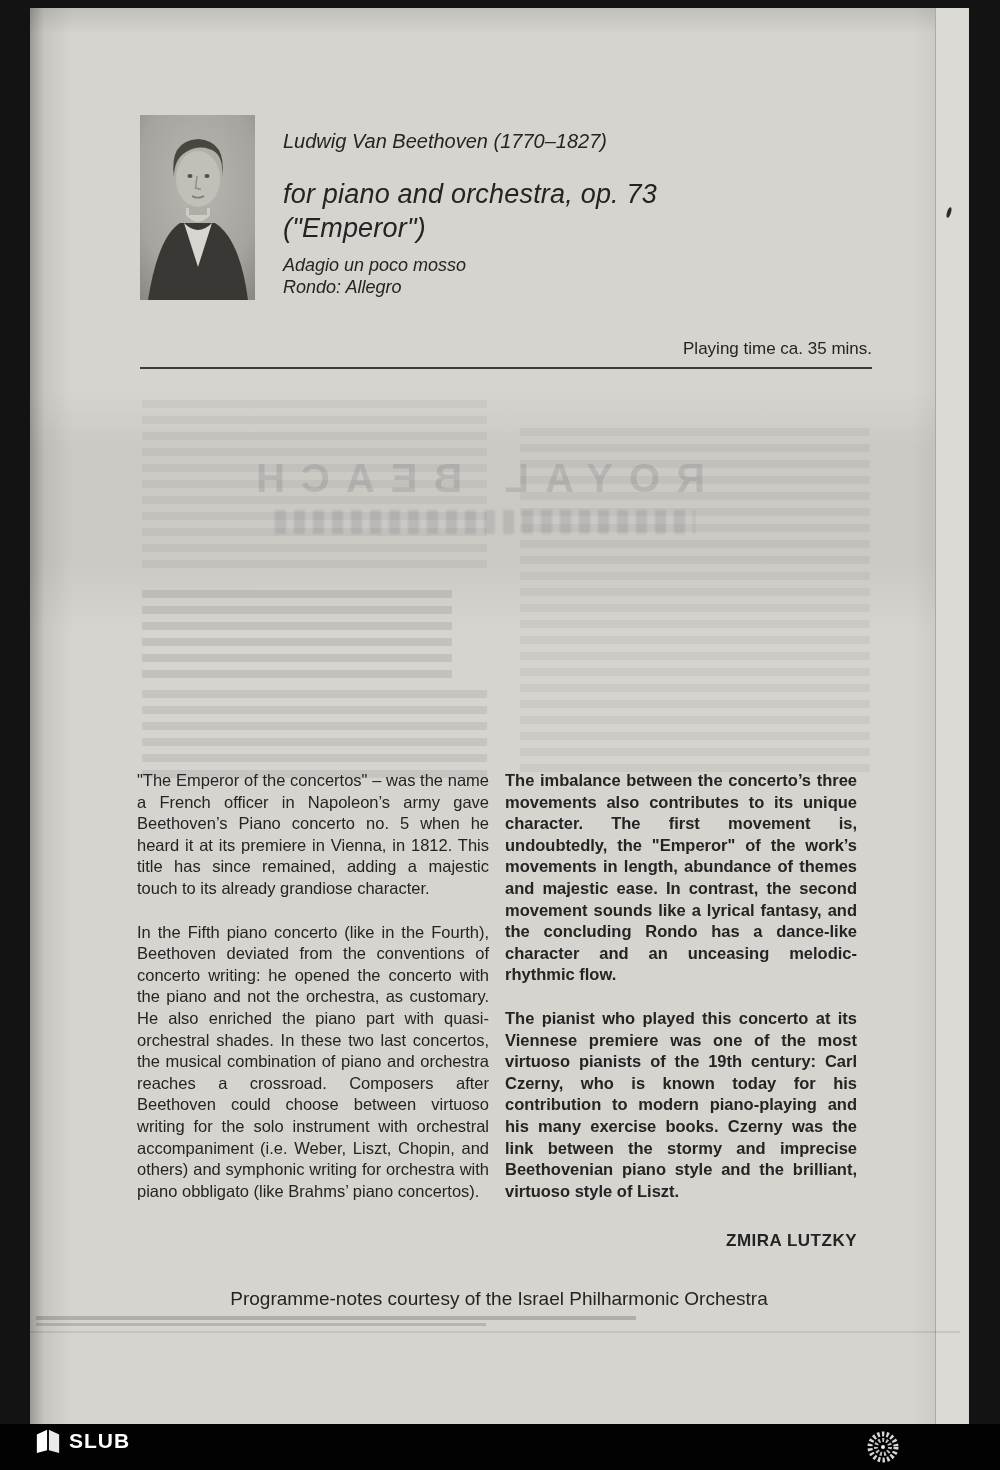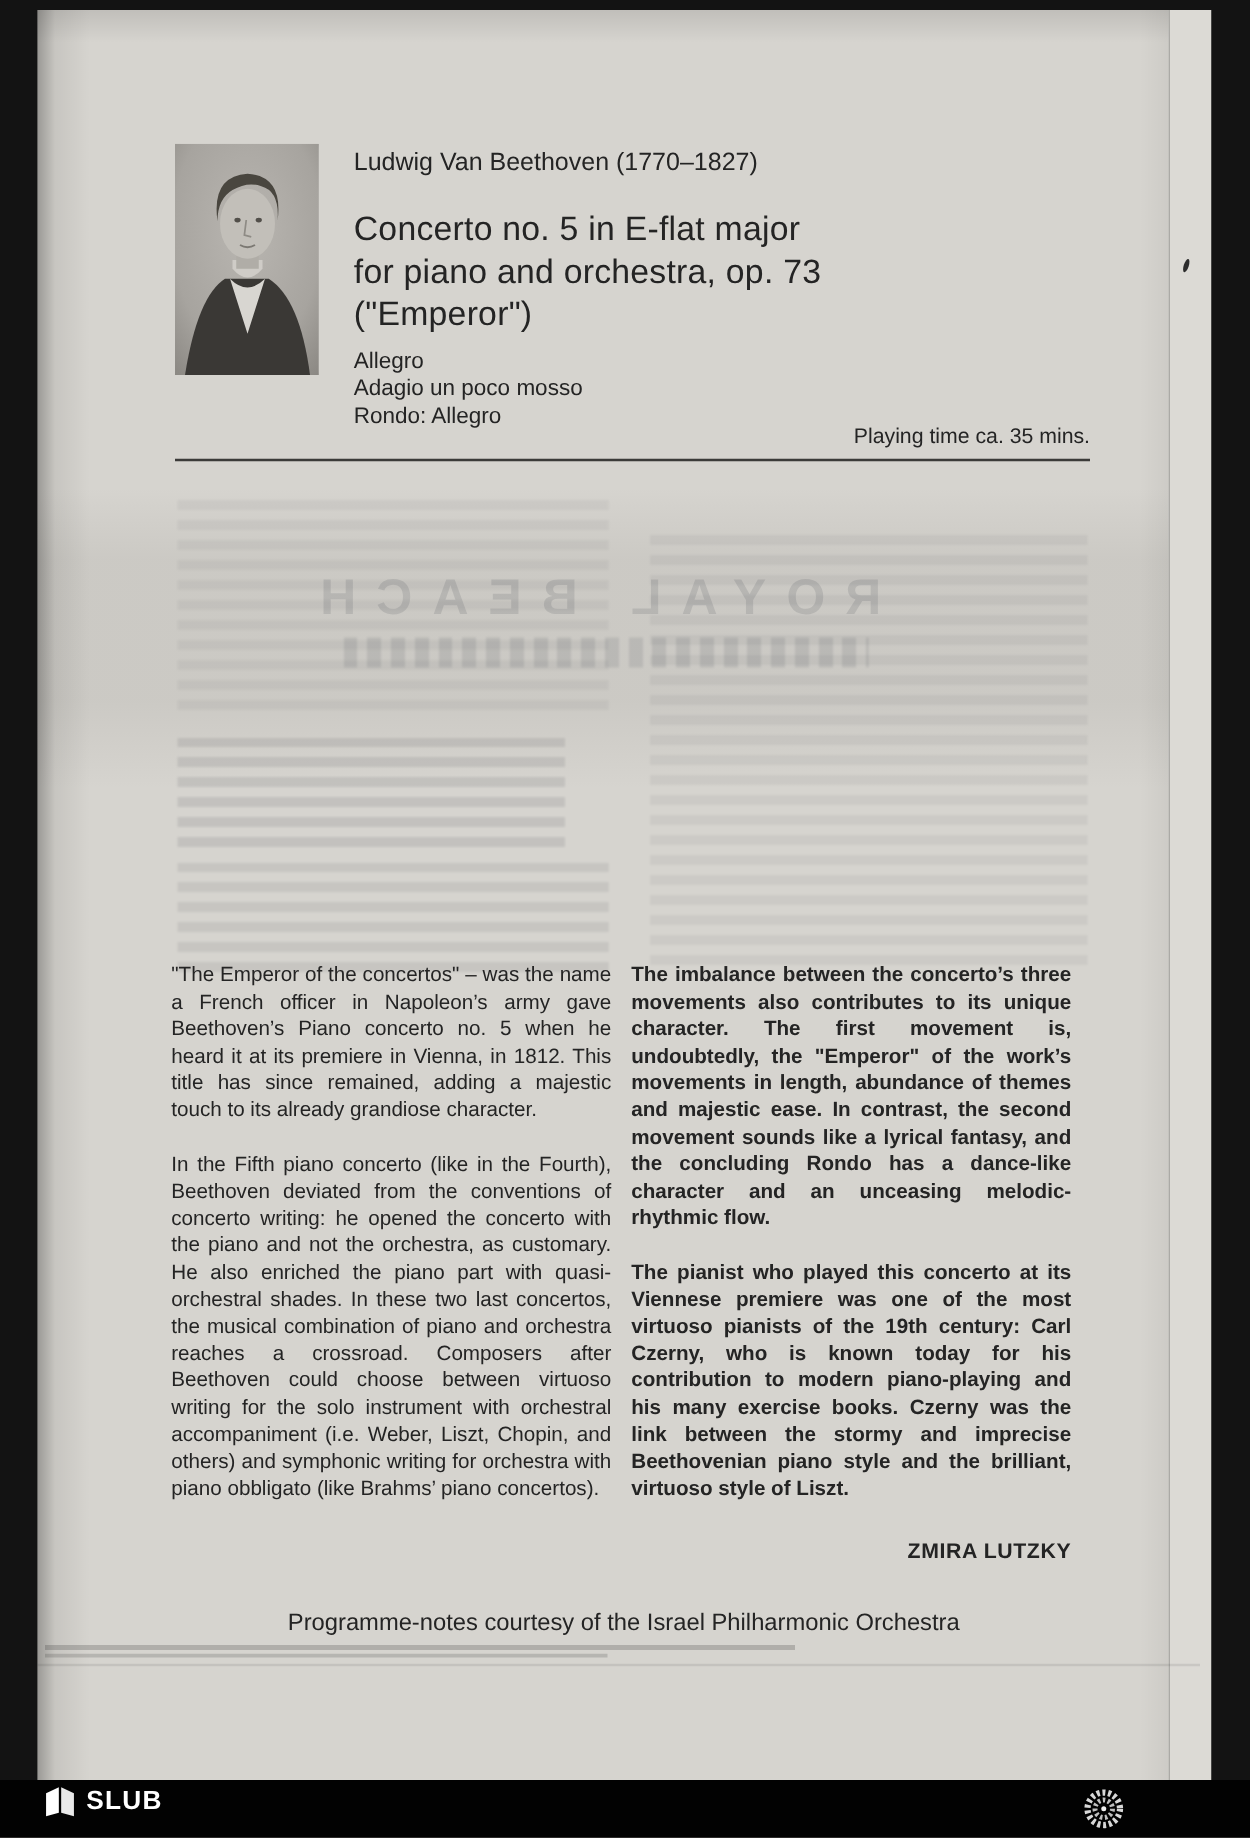--- a/index.html
+++ b/index.html
@@ -24,21 +24,21 @@
   .fore-edge {
     position:absolute; top:0; bottom:0; left:905px; width:33px;
     background:#dcdad5; border-left:1px solid rgba(0,0,0,.22);
   }
   
   .portrait {
     position:absolute; left:110px; top:107px; width:115px; height:185px;
     box-shadow:0 0 6px rgba(0,0,0,.25) inset;
   }
   .portrait svg { display:block; width:100%; height:100%; }
-  .head-block { position:absolute; left:253px; top:110px; width:600px; }
+  .head-block { position:absolute; left:253px; top:121px; width:600px;font-style:italic; }
   .composer { font-size:20px; line-height:24px; margin:0 0 24px 0; }
   .work-title { font-size:27px; line-height:34px; letter-spacing:.2px; margin:0; }
   .movements { margin-top:9px; font-size:18px; line-height:22px; }
   .playing-time {
     position:absolute; left:500px; top:331px; width:342px;
     text-align:right; font-size:17px;
   }
   .rule { position:absolute; left:110px; top:359px; width:732px; height:2px; background:#20201f; opacity:.85; }
   
   .ghost { position:absolute; pointer-events:none; }
@@ -113,26 +113,24 @@
         <ellipse cx="50" cy="61" rx="2.5" ry="1.9" fill="#524f4a"></ellipse>
         <ellipse cx="67" cy="61" rx="2.5" ry="1.9" fill="#524f4a"></ellipse>
         <path d="M57 61 L55.5 73 L61 74.5" stroke="#8e8b85" fill="none" stroke-width="1.4"></path>
         <path d="M52 81 Q58 84.5 64 81" stroke="#7c7973" fill="none" stroke-width="1.5"></path>
       </svg>
     </div>
 
     <div class="head-block">
       <p class="composer">Ludwig Van Beethoven (1770–1827)</p>
       <div class="work-title">
-        <div>Concerto no. 5 in E-flat major</div>
         <div>for piano and orchestra, op. 73</div>
         <div>("Emperor")</div>
       </div>
       <div class="movements">
-        <div>Allegro</div>
         <div>Adagio un poco mosso</div>
         <div>Rondo: Allegro</div>
       </div>
     </div>
     <div class="playing-time">Playing time ca. 35 mins.</div>
     <div class="rule"></div>
 
     <div class="ghost ghost-stripes" style="left:112px; top:392px; width:345px; height:175px; opacity:.07;"></div>
     <div class="ghost ghost-stripes" style="left:490px; top:420px; width:350px; height:350px; opacity:.08;"></div>
     <div class="ghost-title">ROYAL BEACH</div>

